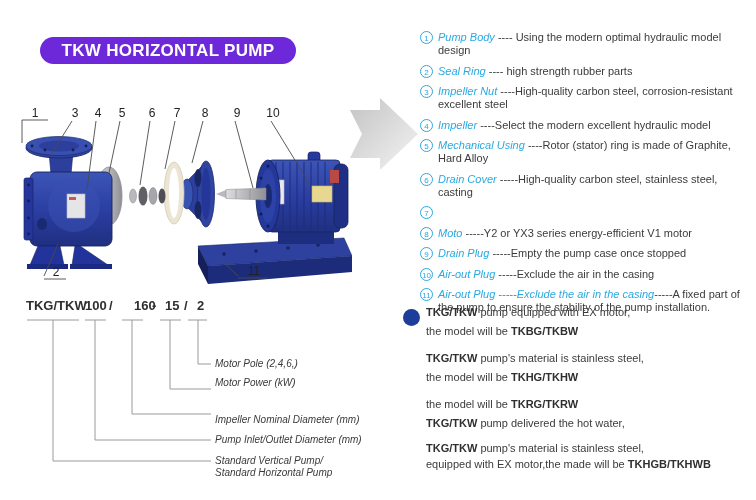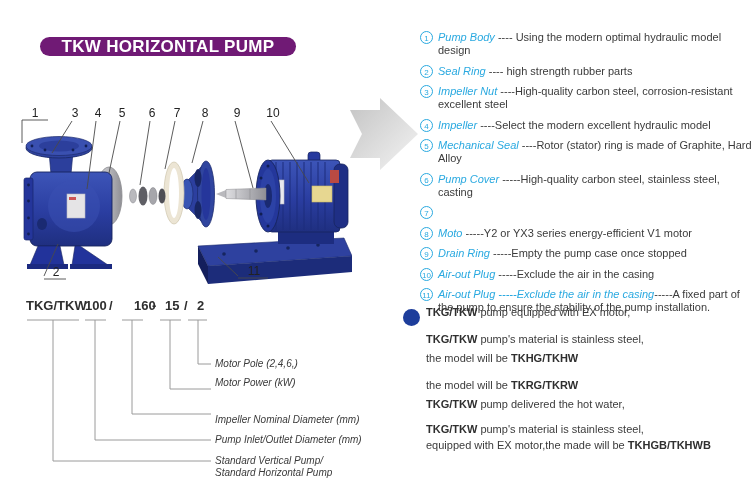--- a/index.html
+++ b/index.html
@@ -1,20 +1,20 @@
 <!DOCTYPE html>
 <html><head>
 <meta charset="utf-8">
 <style>
   html,body{margin:0;padding:0;background:#fff;}
   .page{position:relative;width:756px;height:500px;background:#ffffff;overflow:hidden;
         font-family:"Liberation Sans",sans-serif;color:#3a3a3a;}
 
   
-  .banner{position:absolute;left:40px;top:37px;width:256px;height:19px;background:#701a75;
+  .banner{position:absolute;left:40px;top:37px;width:256px;height:27px;background:#6d28d9;
           border-radius:17px;display:flex;align-items:center;justify-content:center;}
   .banner span{color:#fff;font-weight:bold;font-size:17px;letter-spacing:.3px;}
 
   
   .diagram-svg{position:absolute;left:12px;top:96px;width:340px;height:195px;}
   .arrow-svg{position:absolute;left:346px;top:96px;width:80px;height:76px;}
 
   
   .parts-list{position:absolute;left:420px;top:31px;width:334px;}
   .pl-item{display:flex;align-items:flex-start;margin-bottom:7.5px;font-size:11px;line-height:13px;}
@@ -210,36 +210,36 @@
     <div class="pl-item">
       <span class="pl-num">3</span>
       <span><span class="cyan">Impeller Nut</span><span class="cyan"></span><span class="dark"> ----High-quality carbon steel, corrosion-resistant excellent steel</span></span>
     </div>
     <div class="pl-item">
       <span class="pl-num">4</span>
       <span><span class="cyan">Impeller</span><span class="cyan"></span><span class="dark"> ----Select the modern excellent hydraulic model</span></span>
     </div>
     <div class="pl-item">
       <span class="pl-num">5</span>
-      <span><span class="cyan">Mechanical Seal</span><span class="cyan"></span><span class="dark"> ----Rotor (stator) ring is made of Graphite, Hard Alloy</span></span>
+      <span><span class="cyan">Mechanical Using</span><span class="cyan"></span><span class="dark"> ----Rotor (stator) ring is made of Graphite, Hard Alloy</span></span>
     </div>
     <div class="pl-item">
       <span class="pl-num">6</span>
-      <span><span class="cyan">Pump Cover</span><span class="cyan"></span><span class="dark"> -----High-quality carbon steel, stainless steel, casting</span></span>
+      <span><span class="cyan">Drain Cover</span><span class="cyan"></span><span class="dark"> -----High-quality carbon steel, stainless steel, casting</span></span>
     </div>
     <div class="pl-item">
       <span class="pl-num">7</span>
     </div>
     <div class="pl-item">
       <span class="pl-num">8</span>
       <span><span class="cyan">Moto</span><span class="cyan"></span><span class="dark"> -----Y2 or YX3 series energy-efficient V1 motor</span></span>
     </div>
     <div class="pl-item">
       <span class="pl-num">9</span>
-      <span><span class="cyan">Drain Ring</span><span class="cyan"></span><span class="dark"> -----Empty the pump case once stopped</span></span>
+      <span><span class="cyan">Drain Plug</span><span class="cyan"></span><span class="dark"> -----Empty the pump case once stopped</span></span>
     </div>
     <div class="pl-item">
       <span class="pl-num">10</span>
       <span><span class="cyan">Air-out Plug</span><span class="cyan"></span><span class="dark"> -----Exclude the air in the casing</span></span>
     </div>
     <div class="pl-item">
       <span class="pl-num">11</span>
       <span><span class="cyan">Air-out Plug</span><span class="cyan"> -----Exclude the air in the casing</span><span class="dark">-----A fixed part of the pump to ensure the stability of the pump installation.</span></span>
     </div>
   </div>
@@ -269,20 +269,21 @@
     <span class="lbl" style="top:136px">Pump Inlet/Outlet Diameter (mm)</span>
     <span class="lbl" style="top:157px">Standard Vertical Pump/</span>
     <span class="lbl" style="top:169px">Standard  Horizontal Pump</span>
   </div>
 
   <div class="variants">
     <div class="v-bullet"></div>
     <div class="v-lines">
       <div class="variant-group">
         <div class="v-line"><span class="semi">TKG/TKW</span><span> pump equipped with EX motor,</span></div>
+        <div class="v-line"><span>the model will be </span><b>TKBG/TKBW</b></div>
       </div>
       <div class="variant-group">
         <div class="v-line"><span class="semi">TKG/TKW</span><span> pump's material is stainless steel,</span></div>
         <div class="v-line"><span>the model will be </span><b>TKHG/TKHW</b></div>
       </div>
       <div class="variant-group">
         <div class="v-line"><span>the model will be </span><b>TKRG/TKRW</b></div>
         <div class="v-line"><span class="semi">TKG/TKW</span><span> pump delivered the hot water,</span></div>
       </div>
       <div class="variant-group tight">

